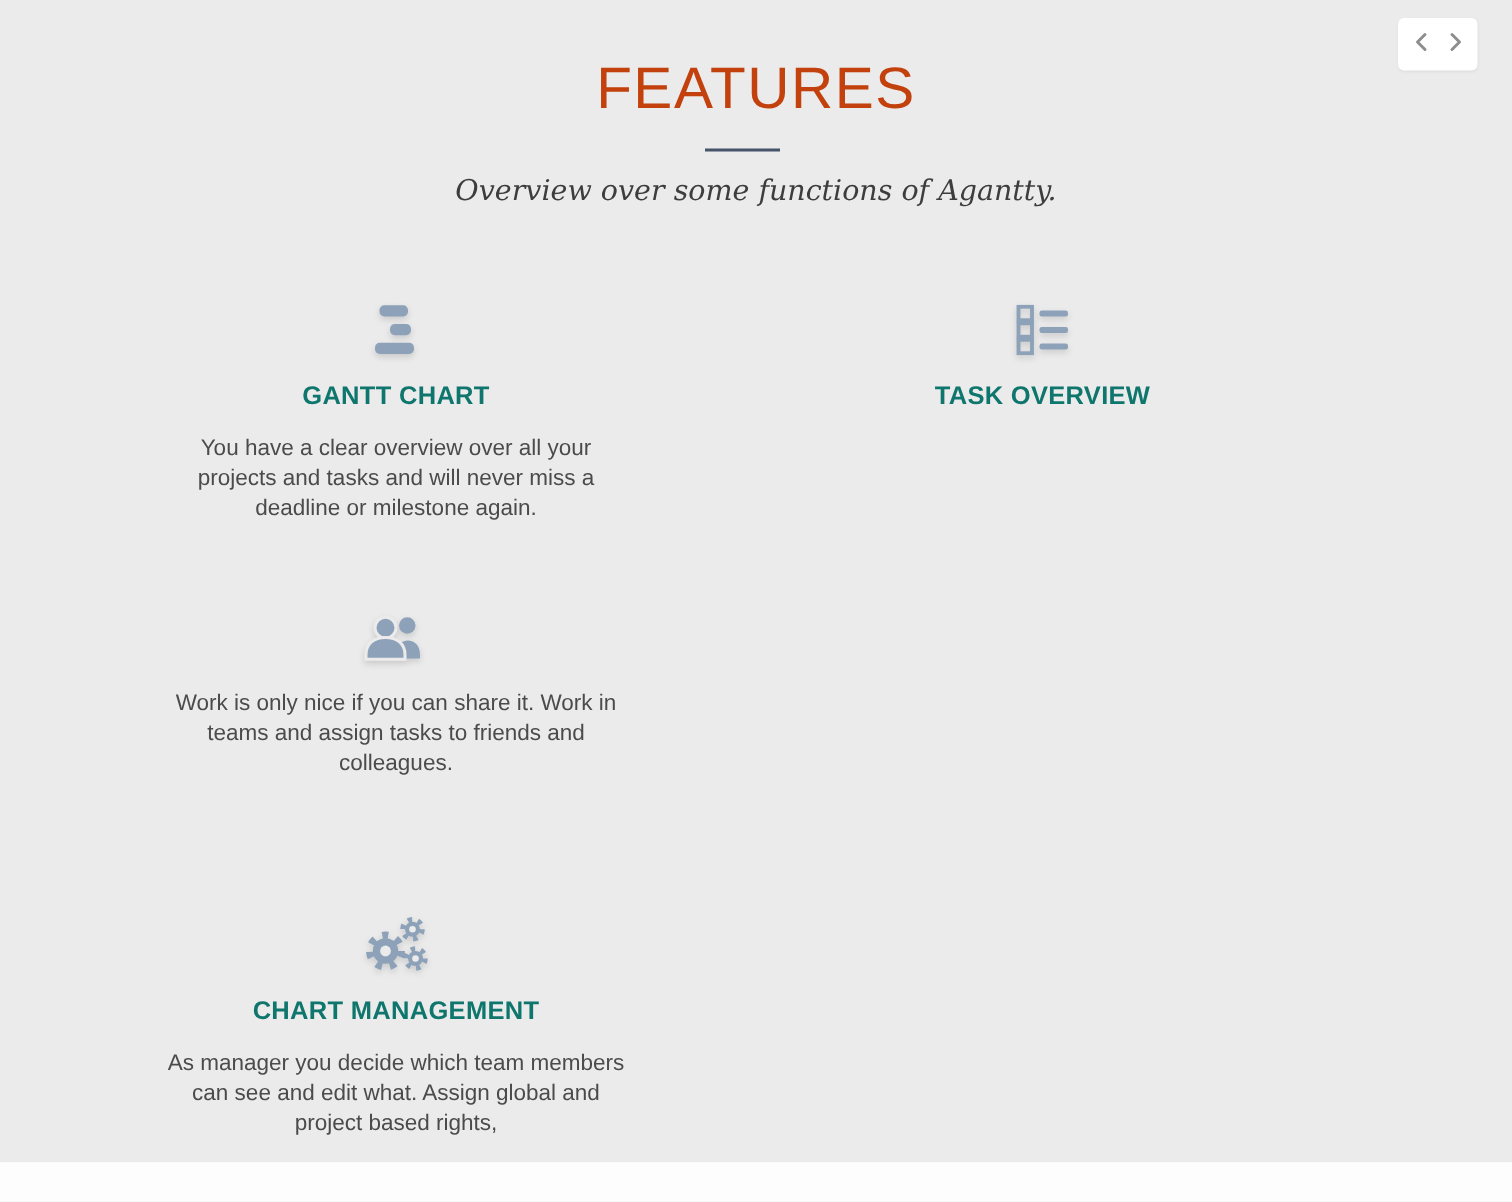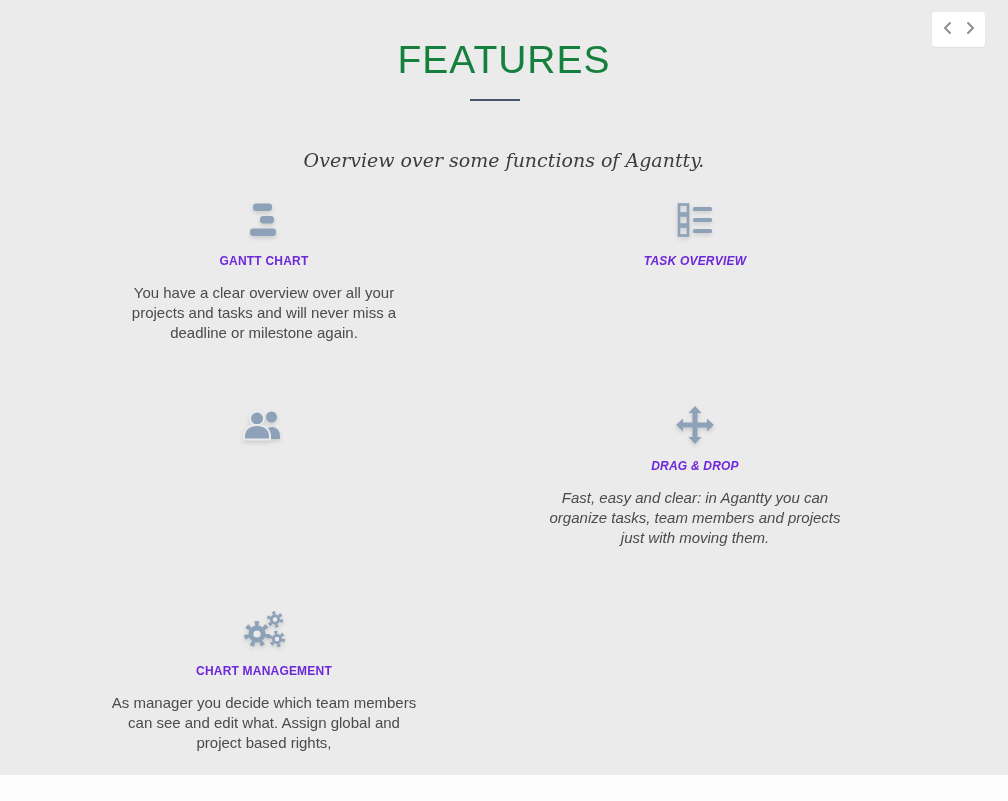--- a/index.html
+++ b/index.html
@@ -34,61 +34,60 @@
     width: 22px; height: 28px;
     display: flex; align-items: center; justify-content: center;
     cursor: pointer; background: none; border: none; padding: 0;
   }
   
   .page-title {
     position: absolute; left: 0; top: 38px; width: 1008px;
     text-align: center;
     font-size: 39px; font-weight: 300;
     letter-spacing: 1px;
-    color: #15803d;
+    color: #c2410c;
     font-family: "Liberation Sans", sans-serif;
   }
   .title-divider {
     position: absolute; left: 470px; top: 99px;
     width: 50px; height: 2px;
     background: #46536a;
   }
   .page-subtitle {
     position: absolute; left: 0; top: 116px; width: 1008px;
     text-align: center;
     font-family: "DejaVu Serif", serif;
     font-style: italic;
     font-size: 19px;
     color: #3d3d3d;
-    margin-top: 33px;
   }
   
   .feature {
     position: absolute;
     width: 340px;
     text-align: center;
   }
   .feature.col-l { left: 94px; }
-  .feature.col-r { left: 525px; font-style: italic; }
+  .feature.col-r { left: 525px; }
   .feature.row-1 { top: 200px; }
   .feature.row-2 { top: 405px; }
   .feature.row-3 { top: 610px; }
   .icon-wrap {
     height: 40px;
     display: flex; align-items: center; justify-content: center;
     margin-bottom: 14px;
   }
   .icon-wrap svg {
     filter: drop-shadow(0 2px 2px rgba(0,0,0,0.14));
   }
   .feature h3 {
     margin: 0 0 15px;
-    font-size: 12px;
+    font-size: 17px;
     font-weight: bold;
-    color: #6d28d9;
+    color: #0f766e;
     letter-spacing: 0.2px;
   }
   .feature p {
     margin: 0 auto;
     max-width: 312px;
     font-size: 15px;
     line-height: 20px;
     color: #4b4b4b;
   }
   .ic { fill: #8da2b9; }
@@ -149,31 +148,23 @@
 
   <div class="feature col-l row-2">
     <div class="icon-wrap">
       <svg width="44" height="34" viewBox="0 0 44 34">
         <circle class="ic" cx="29.5" cy="9" r="5.5"></circle>
         <path class="ic" d="M22,31 v-2.5 c0,-6 3.5,-9.5 8,-9.5 c4.5,0 8,3.5 8,9.5 V31 z"></path>
         <circle class="ic" cx="15" cy="10.5" r="7" stroke="#ebebeb" stroke-width="2"></circle>
         <path class="ic" d="M2,31.5 v-3 c0,-7.5 5.5,-11.5 13,-11.5 s13,4 13,11.5 v3 z" stroke="#ebebeb" stroke-width="2"></path>
       </svg>
     </div>
+    <p>Work is only nice if you can share it. Work in teams and assign tasks to friends and colleagues.</p>
   </div>
 
-  <div class="feature col-r row-2">
-    <div class="icon-wrap">
-      <svg width="40" height="40" viewBox="0 0 40 40">
-        <path class="ic" d="M20,1 L26.5,8 H22.5 V17.5 H32 V13.5 L39,20 L32,26.5 V22.5 H22.5 V32 H26.5 L20,39 L13.5,32 H17.5 V22.5 H8 V26.5 L1,20 L8,13.5 V17.5 H17.5 V8 H13.5 Z"></path>
-      </svg>
-    </div>
-    <h3>DRAG &amp; DROP</h3>
-    <p>Fast, easy and clear: in Agantty you can organize tasks, team members and projects just with moving them.</p>
-  </div>
 
   <div class="feature col-l row-3">
     <div class="icon-wrap">
       <svg width="46" height="40" viewBox="0 0 46 40">
         <circle class="ic-stroke" cx="16" cy="24" r="10.5" stroke-width="5" stroke-dasharray="4 5.4"></circle>
         <circle class="ic" cx="16" cy="24" r="8.5"></circle>
         <circle class="ic-hole" cx="16" cy="24" r="3.6"></circle>
         <circle class="ic-stroke" cx="34" cy="9.5" r="6.2" stroke-width="4" stroke-dasharray="2.8 3.7"></circle>
         <circle class="ic" cx="34" cy="9.5" r="5"></circle>
         <circle class="ic-hole" cx="34" cy="9.5" r="2.2"></circle>

